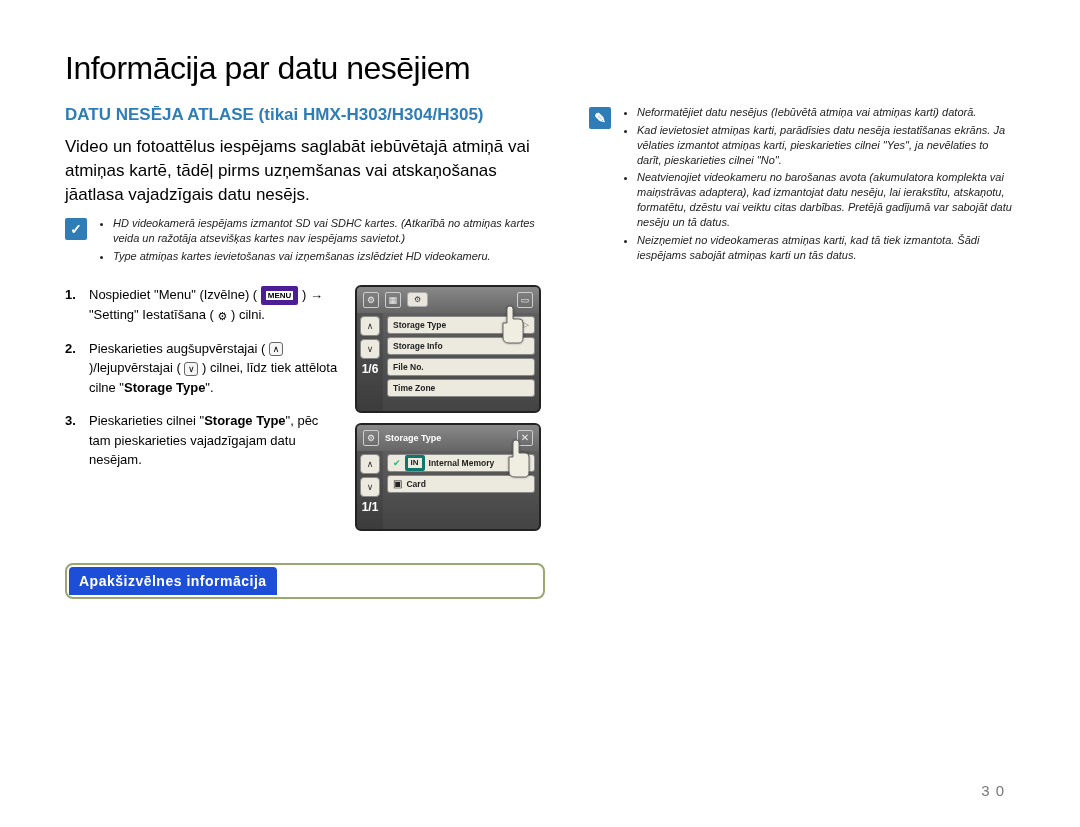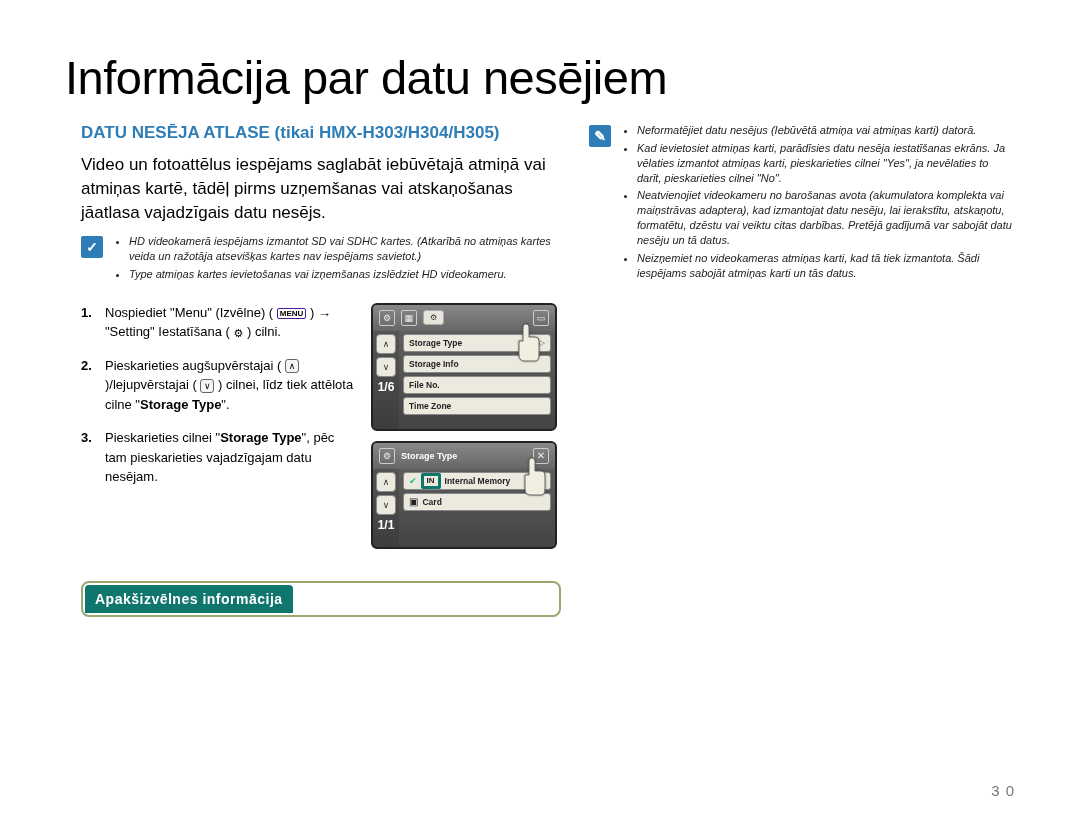--- a/index.html
+++ b/index.html
@@ -8,29 +8,28 @@
     background: #fff;
     width: 1080px;
     height: 827px;
     position: relative;
     color: #000;
   }
   .page {
     padding: 50px 65px 30px 65px;
   }
   .page-title {
-    font-size: 47px;
+    font-size: 32px;
     font-weight: 300;
     margin-bottom: 18px;
     letter-spacing: -0.5px;
   }
   .columns {
     display: flex;
-    gap: 28px;
-    margin-left: 16px;
+    gap: 44px;
   }
   .col-left { flex: 0 0 480px; }
   .col-right { flex: 1; }
   .section-heading {
     color: #2e7db6;
     font-size: 17px;
     font-weight: 600;
     margin-bottom: 10px;
   }
   .intro {
@@ -77,21 +76,21 @@
     line-height: 1.5;
   }
   .steps ol { list-style: none; }
   .steps li { margin-bottom: 14px; display:flex; gap:6px; }
   .step-num { font-weight: bold; flex:0 0 18px; }
   .step-body { flex:1; }
   .menu-badge {
     display:inline-block;
     font-size:8px;
     font-weight:bold;
-    border:1px solid #4c1d95;
+    border:5px solid #4c1d95;
     padding:0 2px;
     border-radius:2px;
     vertical-align: middle;
     line-height:1.2;
   }
   .gear {
     display:inline-block;
     font-size:11px;
     vertical-align: middle;
   }
@@ -196,21 +195,21 @@
     pointer-events:none;
   }
   .hand svg { width:100%; height:100%; filter: drop-shadow(0 0 1px rgba(0,0,0,.4)); }
   .info-panel {
     border:2px solid #98a870;
     border-radius:8px;
     padding:2px;
     margin-top:22px;
   }
   .info-header {
-    background:#0f766e;
+    background:#1d4ed8;
     color:#fff;
     font-weight:bold;
     font-size:14px;
     padding:6px 10px;
     border-radius:4px 4px 0 0;
     letter-spacing:0.5px;
     display:inline-block;
   }
   .info-body {
     padding:10px 14px 12px 14px;
@@ -225,21 +224,21 @@
     border-radius:2px;
     font-size:8px;
     font-weight:bold;
     padding:0 3px;
     vertical-align:middle;
     line-height:1.2;
   }
   .page-num {
     position:absolute;
     bottom:28px;
-    right:60px;
+    right:70px;
     font-size:15px;
     color:#777;
     letter-spacing: 6px;
   }
   .screen2-title { flex:1; color:#fff; font-size:9px; font-weight:600; }
   .close-x { width:16px;height:16px;border:1px solid #ccc;border-radius:2px;display:flex;align-items:center;justify-content:center;font-size:10px;color:#eee; }
 </style>
 </head>
 <body>
 

